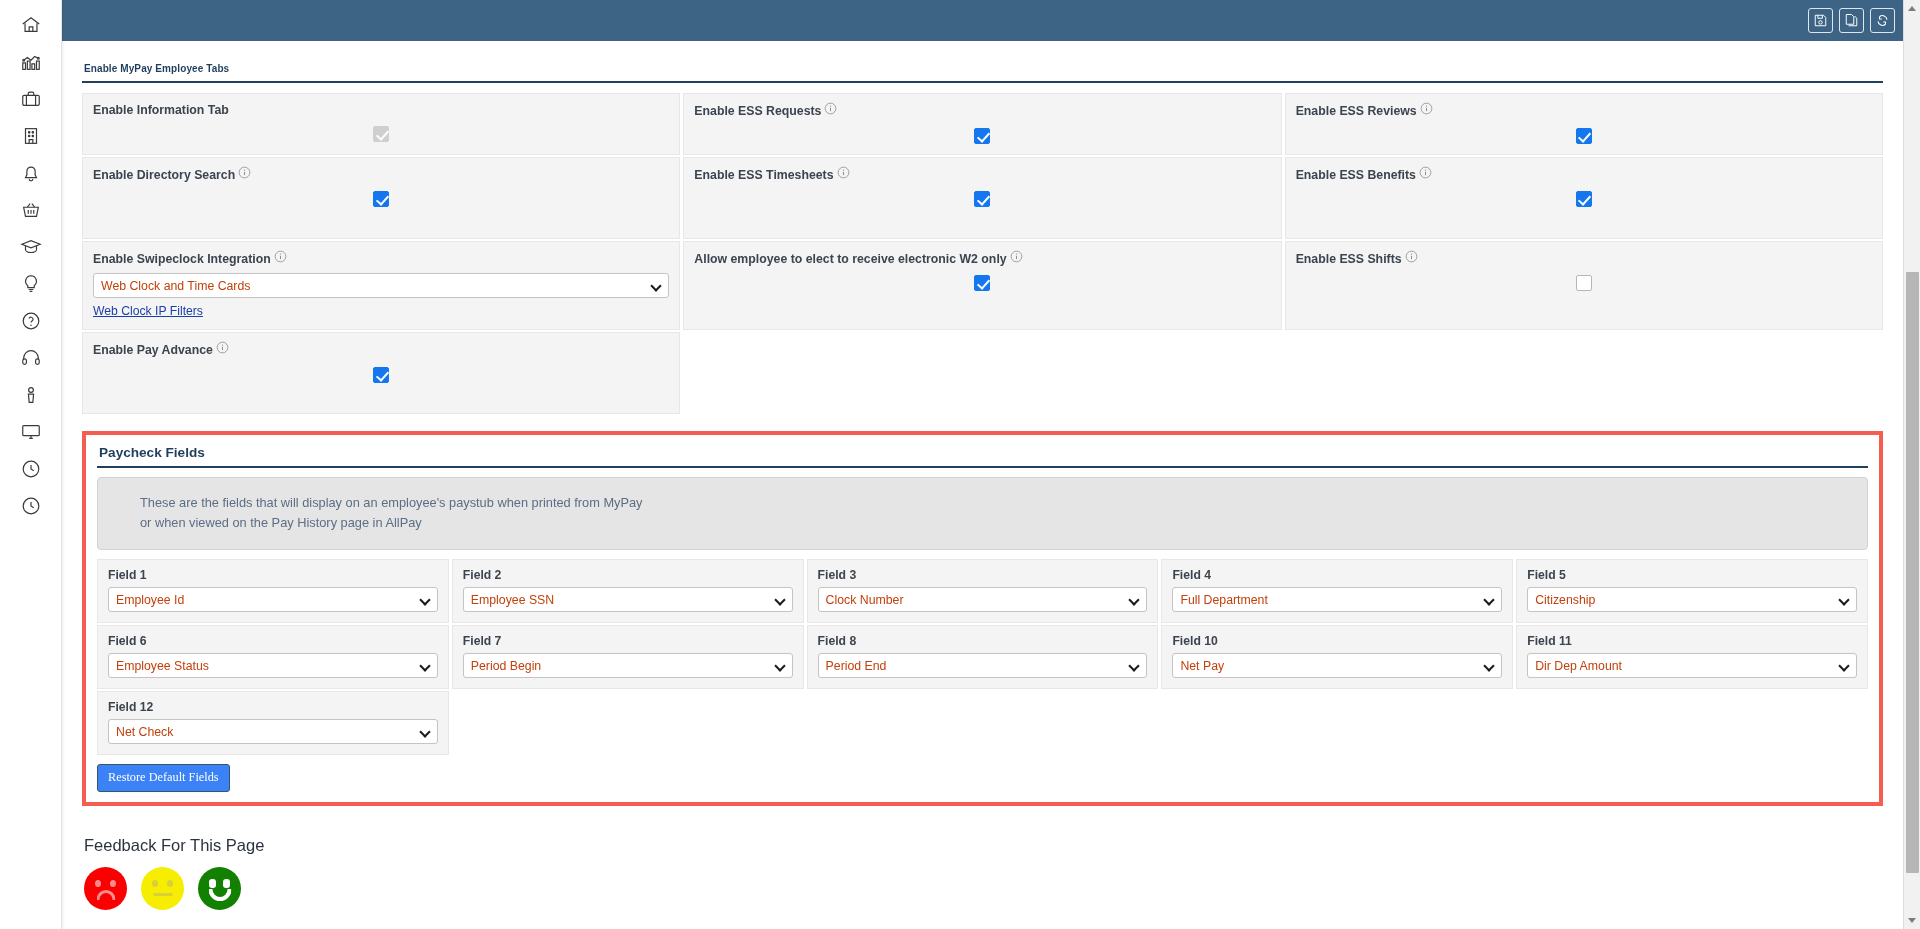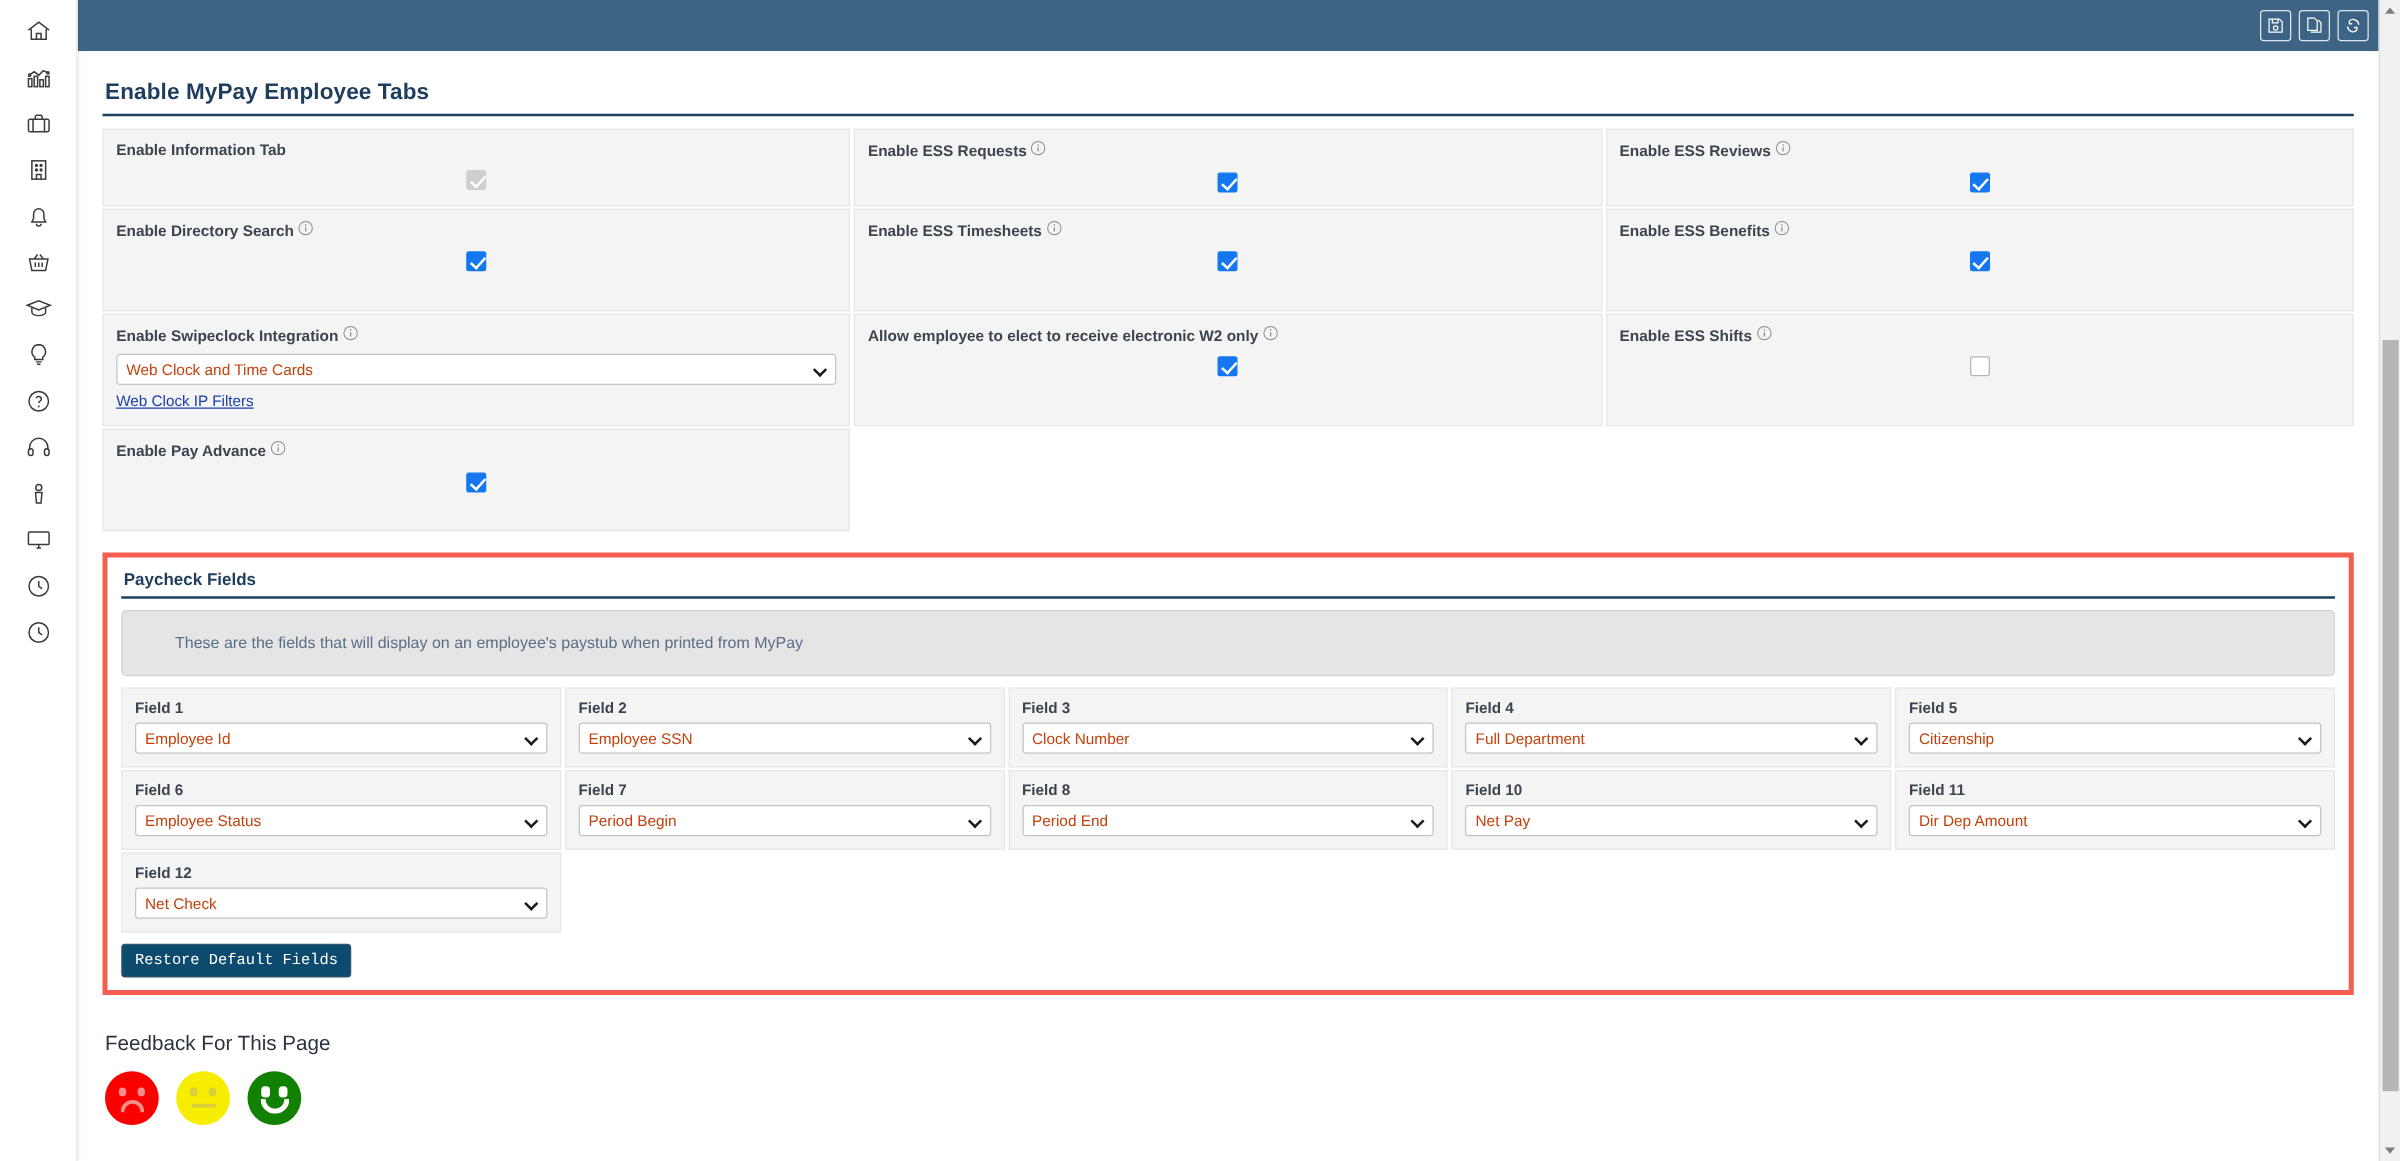--- a/index.html
+++ b/index.html
@@ -61,21 +61,21 @@
     flex: 1;
     background: #ffffff;
     padding: 0 0 0 0;
     position: relative;
     overflow: hidden;
   }
   .content-inner { padding: 22px 20px 0 20px; }
 
   
   .section-title {
-    font-size: 18px; font-weight: bold; color: #1f3d5c;
+    font-size: 10px; font-weight: bold; color: #1f3d5c;
     padding: 0 0 7px 2px; letter-spacing: .1px;
   }
   .section-rule { height: 2px; background: #20415e; margin-bottom: 10px; }
 
   .tabgrid {
     display: grid;
     grid-template-columns: repeat(3, 1fr);
     gap: 2px 3px;
   }
   .cell {
@@ -174,25 +174,25 @@
     border: 1px solid #e7e7e7;
     padding: 8px 10px 10px 10px;
   }
   .fcell.empty { background: transparent; border: none; }
   .fcell-label {
     font-size: 12.2px; font-weight: bold; color: #3c4450;
   }
 
   .restore-btn {
     margin-top: 9px;
-    background: #0c4a6e;
+    background: #3b82f6;
     color: #ffffff;
     border: 1px solid #35566f;
     border-radius: 3px;
-    font-family: Liberation Mono, monospace;
+    font-family: Liberation Serif, serif;
     font-size: 12.3px;
     padding: 5px 10px 6px 10px;
     cursor: pointer;
   }
 
   
   .feedback-wrap { padding: 30px 0 0 2px; }
   .feedback-title {
     font-size: 16.5px; font-weight: normal; color: #2c3340;
     margin-bottom: 12px;
@@ -498,20 +498,21 @@
 
           </div>
         </div>
 
         <div class="paycheck-panel">
           <div class="pf-title">Paycheck Fields</div>
           <div class="pf-rule"></div>
 
           <div class="pf-note">
             <div>These are the fields that will display on an employee's paystub when printed from MyPay</div>
+            <div>or when viewed on the Pay History page in AllPay</div>
           </div>
 
           <div class="fieldgrid">
             <div class="fcell">
               <div class="fcell-label">Field 1</div>
               <div class="sel-wrap"><select class="sel"><option>Employee Id</option></select></div>
             </div>
             <div class="fcell">
               <div class="fcell-label">Field 2</div>
               <div class="sel-wrap"><select class="sel"><option>Employee SSN</option></select></div>

